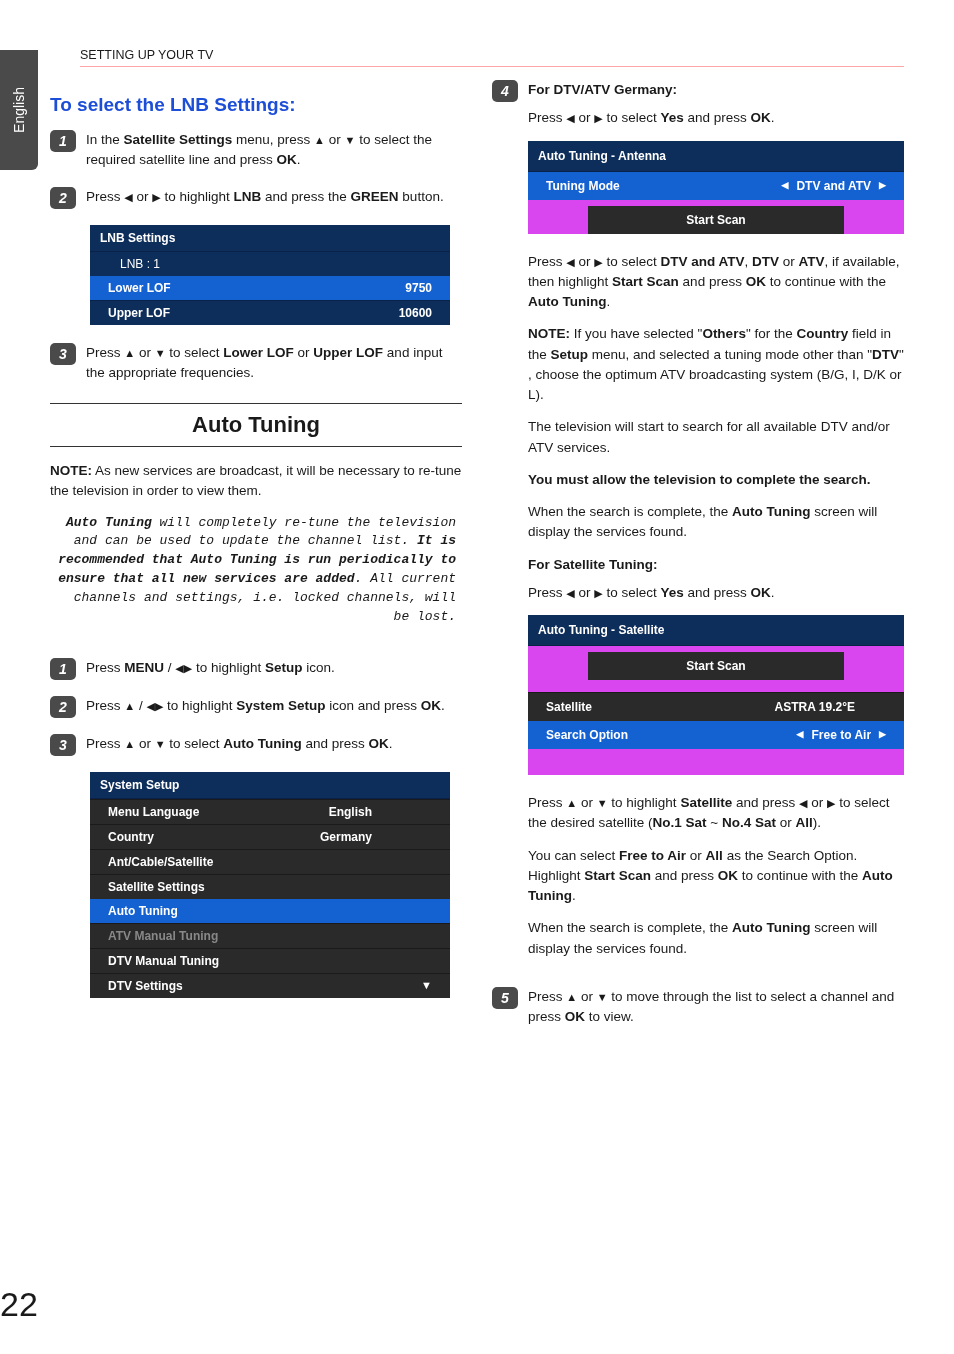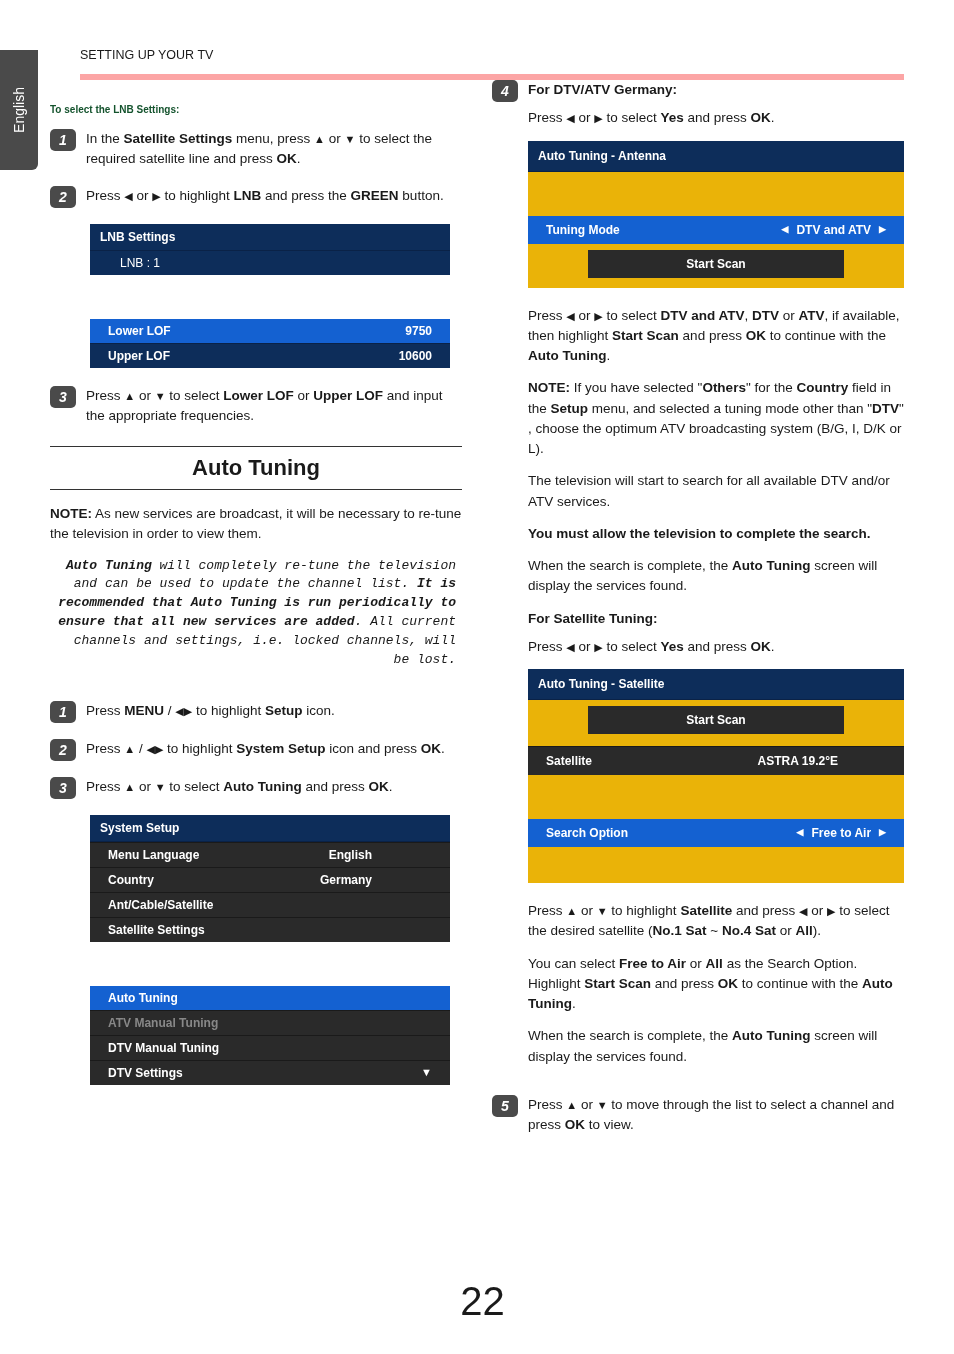--- a/index.html
+++ b/index.html
@@ -1,57 +1,57 @@
 <!DOCTYPE html>
 <html><head>
 <meta charset="utf-8">
 <style>
   * { box-sizing: border-box; margin: 0; padding: 0; }
   body { width: 954px; height: 1354px; font-family: -apple-system, "Segoe UI", "Helvetica Neue", sans-serif; color: #1a1a1a; position: relative; background: #fff; }
   .side-tab { position: absolute; left: 0; top: 50px; width: 38px; height: 120px; background: #4a4a4a; border-radius: 0 0 6px 0; display: flex; align-items: center; justify-content: center; }
   .side-tab span { transform: rotate(-90deg); color: #fff; font-size: 14px; white-space: nowrap; }
-  .header-line { position: absolute; top: 48px; left: 80px; right: 50px; border-bottom: 6px solid #fca5a5; padding-bottom: 12px; font-size: 12.5px; }
+  .header-line { position: absolute; top: 48px; left: 80px; right: 50px; border-bottom: 1px solid #fca5a5; padding-bottom: 4px; font-size: 12.5px; }
   .content { position: absolute; top: 80px; left: 50px; right: 50px; display: flex; gap: 30px; }
   .col { flex: 1; }
   .step-num { display: inline-flex; width: 26px; height: 22px; background: #4a4a4a; color: #fff; border-radius: 5px; align-items: center; justify-content: center; font-size: 14px; font-style: italic; font-weight: bold; vertical-align: top; margin-right: 10px; }
   .step { display: flex; align-items: flex-start; margin-bottom: 16px; }
   .step-body { flex: 1; font-size: 13.5px; line-height: 1.5; }
   .bold { font-weight: bold; }
   .italic { }
   .panel { background: #fff; margin: 8px 0 18px 40px; width: 360px; font-size: 12px; color: #fff; }
   .panel-hdr { background: #0d2d5a; padding: 6px 10px; font-weight: bold; border-bottom: 1px solid #0a2247; }
   .panel-sub { background: #0d2d5a; padding: 5px 30px; font-weight: normal; }
-  .panel-row-hl { background: #1461d1; padding: 5px 18px; display: flex; justify-content: space-between; font-weight: bold; margin-top: 44px; }
+  .panel-row-hl { background: #1461d1; padding: 5px 18px; display: flex; justify-content: space-between; font-weight: bold; }
   .panel-row { background: #0d2d5a; padding: 5px 18px; display: flex; justify-content: space-between; font-weight: bold; border-top: 1px solid #0a2247; }
   .panel-row-dk { background: #2a2a2a; padding: 5px 18px; display: flex; justify-content: space-between; font-weight: bold; border-top: 1px solid #1a1a1a; }
   .sec-title { text-align: center; font-size: 22px; font-weight: bold; border-top: 1px solid #333; border-bottom: 1px solid #333; padding: 8px 0; margin: 20px 0 14px; }
   .para { font-size: 13.5px; line-height: 1.5; margin-bottom: 12px; }
   .center-para { text-align: right; font-size: 13px; font-style: italic; line-height: 1.45; margin: 0 6px 31px; font-family: Liberation Mono, monospace; }
   .tri { font-size: 11px; }
-  .page-num { position: absolute; bottom: 30px; width: 100%; text-align: center; font-size: 40px; padding-left: 11px; }
+  .page-num { position: absolute; bottom: 30px; width: 100%; font-size: 34px; }
   .panel2 { margin: 10px 0 18px 0; width: 100%; font-size: 12px; color: #fff; }
-  .panel2-wrap { padding-bottom: 10px; background: #eab308; }
+  .panel2-wrap { background: #d946ef; }
   .scan-btn-dk { background: #2a2a2a; text-align: center; padding: 5px 0; font-weight: bold; margin: 0 60px; }
   h3.sub { font-weight: bold; font-size: 14px; color: #333; margin-bottom: 8px; }
   .sel-with-arrows { display: flex; align-items: center; justify-content: flex-end; gap: 8px; min-width: 150px; }
   .sel-arrow-l, .sel-arrow-r { font-size: 9px; color: #fff; }
 </style>
 </head>
 <body>
 
 <div class="side-tab">
     <span>English</span>
   </div>
 <div class="header-line">SETTING UP YOUR TV</div>
 
 <div class="content">
 
   <div class="col">
 
-    <h3 class="sub" style="color:#14532d;font-size:10px;margin:24px 0 14px;">To select the LNB Settings:</h3>
+    <h3 class="sub" style="color:#1d4ed8;font-size:19px;margin:14px 0 14px;">To select the LNB Settings:</h3>
 
     <div class="step">
       <span class="step-num">1</span>
       <div class="step-body">
         <span>In the </span><span class="bold">Satellite Settings</span><span> menu, press </span><span class="tri">▲</span><span> or </span><span class="tri">▼</span><span> to select the required satellite line and press </span><span class="bold">OK</span><span>.</span>
       </div>
     </div>
 
     <div class="step">
       <span class="step-num">2</span>
@@ -193,21 +193,21 @@
         </p>
 
         <div class="panel2">
           <div class="panel2-wrap">
             <div class="panel-hdr">Auto Tuning - Satellite</div>
             <div style="height:6px"></div>
             <div class="scan-btn-dk">Start Scan</div>
             <div style="height:12px"></div>
             <div class="panel-row-dk">
               <span>Satellite</span>
-                <span style="margin-right:48px">ASTRA 19.2°E</span>
+                <span style="margin-right:31px">ASTRA 19.2°E</span>
             </div>
             <div class="panel-row-hl">
               <span>Search Option</span>
               <span class="sel-with-arrows">
                   <span class="sel-arrow-l">◀</span>
                   <span>Free to Air</span>
                   <span class="sel-arrow-r">▶</span>
                 </span>
             </div>
             <div style="height:26px"></div>

